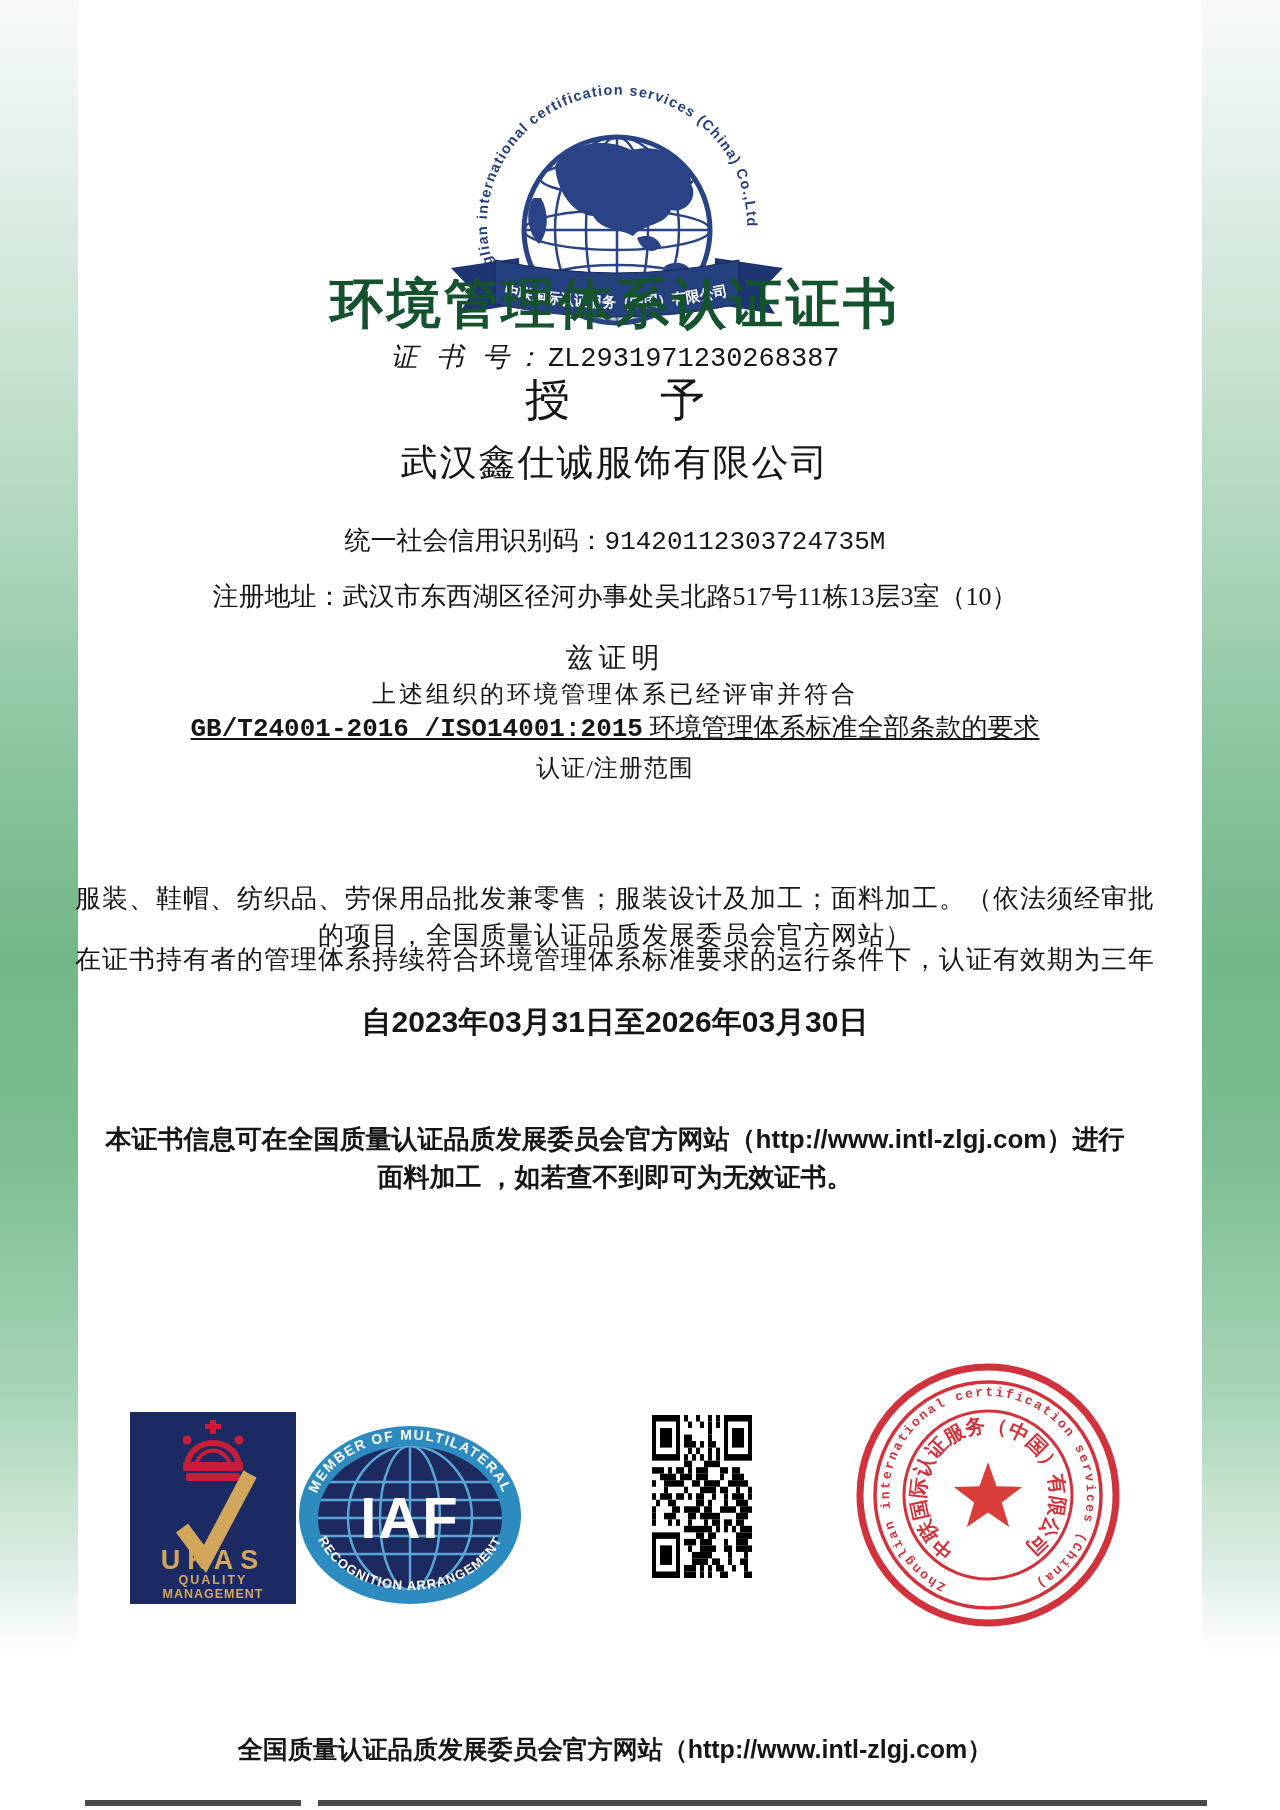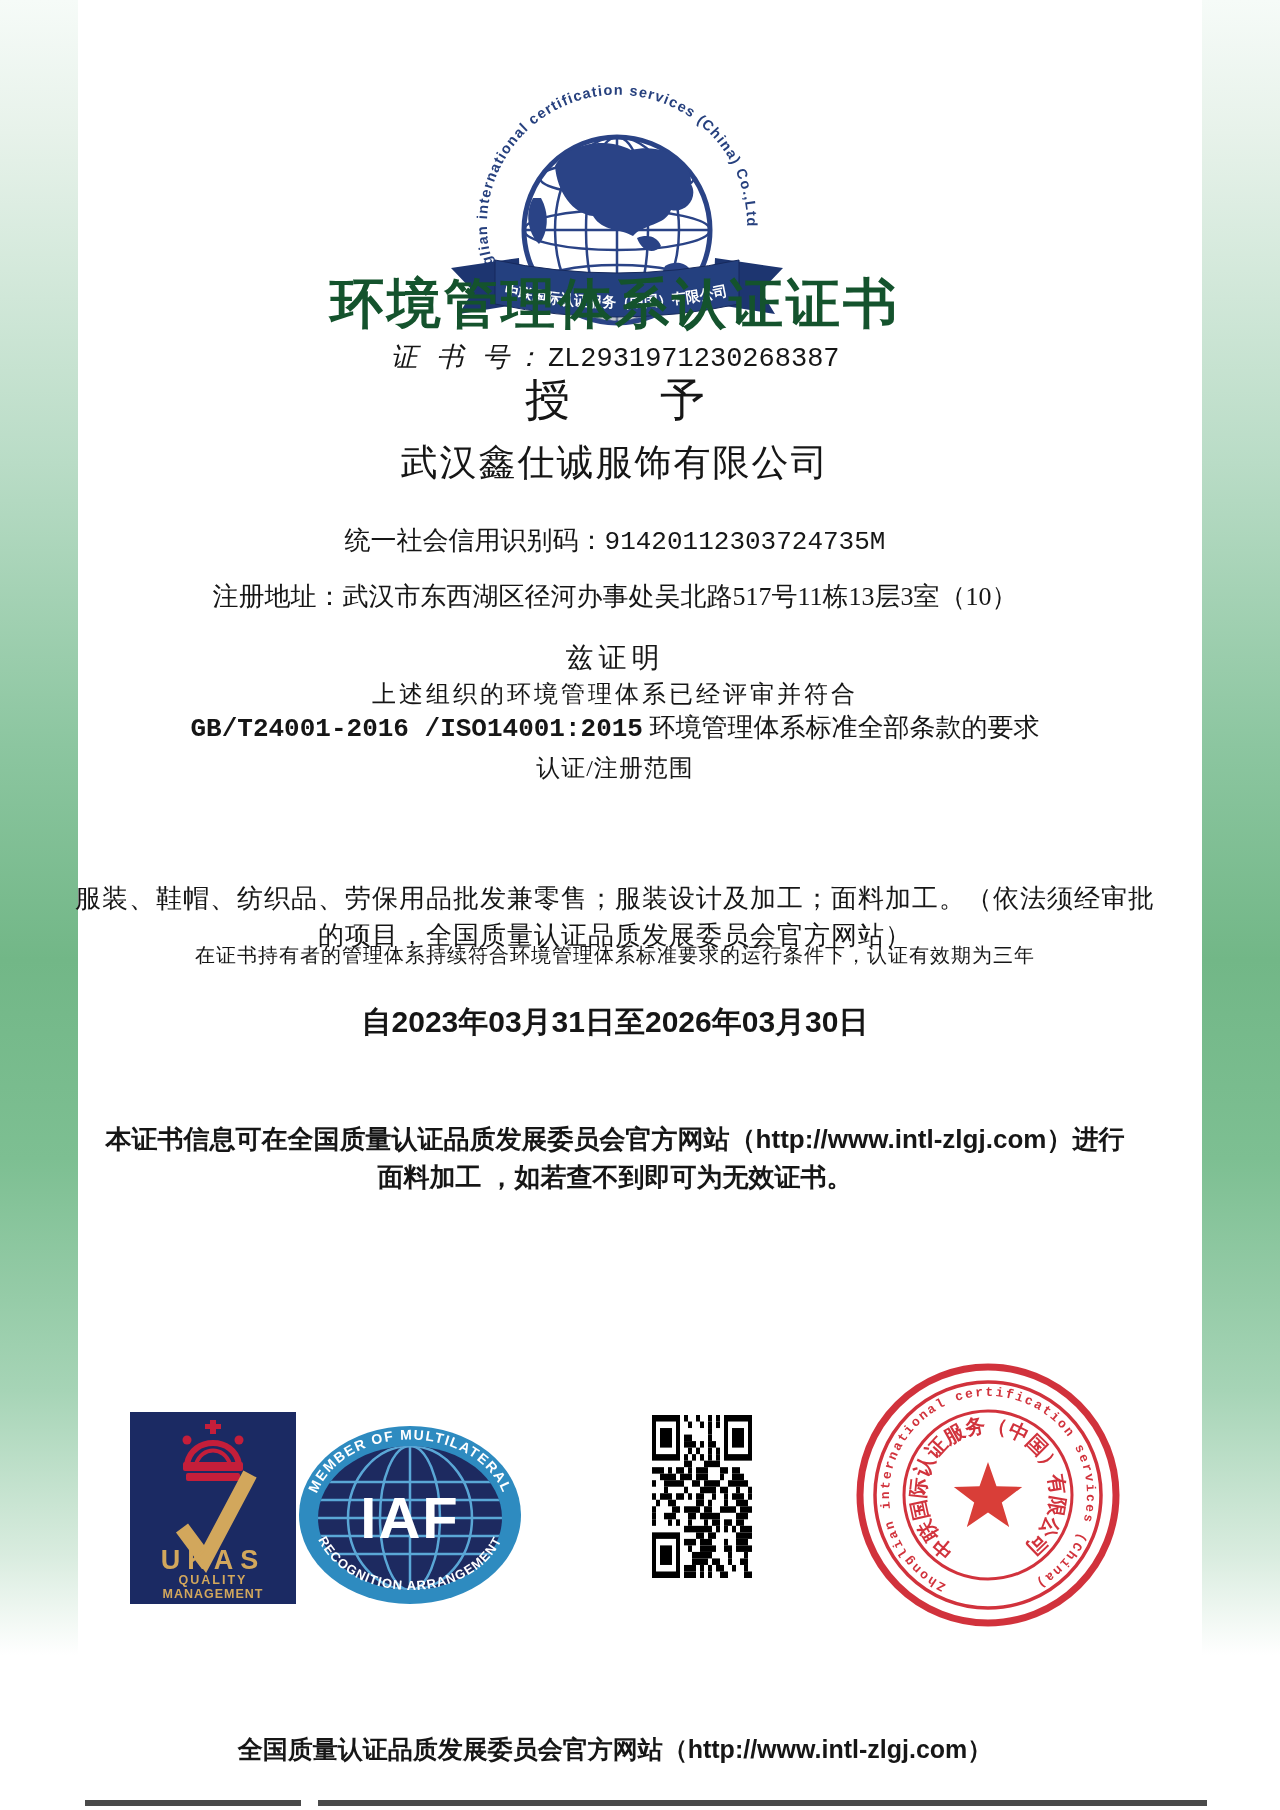--- a/index.html
+++ b/index.html
@@ -22,24 +22,24 @@
   
   .title{top:268px;font-size:54px;font-weight:800;letter-spacing:3px;color:#14532d;}
   .certno{top:339px;font-size:27px;}
   .certno .lbl{letter-spacing:6px;font-style:italic;}
   .award{top:370px;font-size:45px;font-weight:400;}
   .company{top:438px;font-size:37px;letter-spacing:2px;}
   .credit{top:523px;font-size:26px;}
   .addr{top:579px;font-size:26px;}
   .hereby{top:639px;font-size:28px;letter-spacing:5px;}
   .statement{top:678px;font-size:24px;letter-spacing:3px;}
-  .standard{top:710px;font-size:26px;}
+  .standard{top:710px;font-size:26px;text-decoration:underline;}
   .scopelbl{top:752px;font-size:24px;letter-spacing:1px;}
   .scope{top:832px;font-size:26px;line-height:37px;letter-spacing:1px;margin-top:48px;}
-  .condition{top:942px;font-size:20px;letter-spacing:1px;}
+  .condition{top:942px;font-size:26px;letter-spacing:1px;}
   .period{top:1002px;font-size:30px;font-weight:700;}
   .verify{top:1120px;font-size:26px;font-weight:700;line-height:38px;}
   .footerline{top:1733px;font-size:25px;font-weight:700;}
 
   
   #logo{left:427px;top:70px;}
   #ukas{left:130px;top:1412px;}
   #iaf{left:297px;top:1424px;}
   #qr{left:652px;top:1415px;width:100px;height:163px;}
   #qr svg{width:100%;height:100%;}

